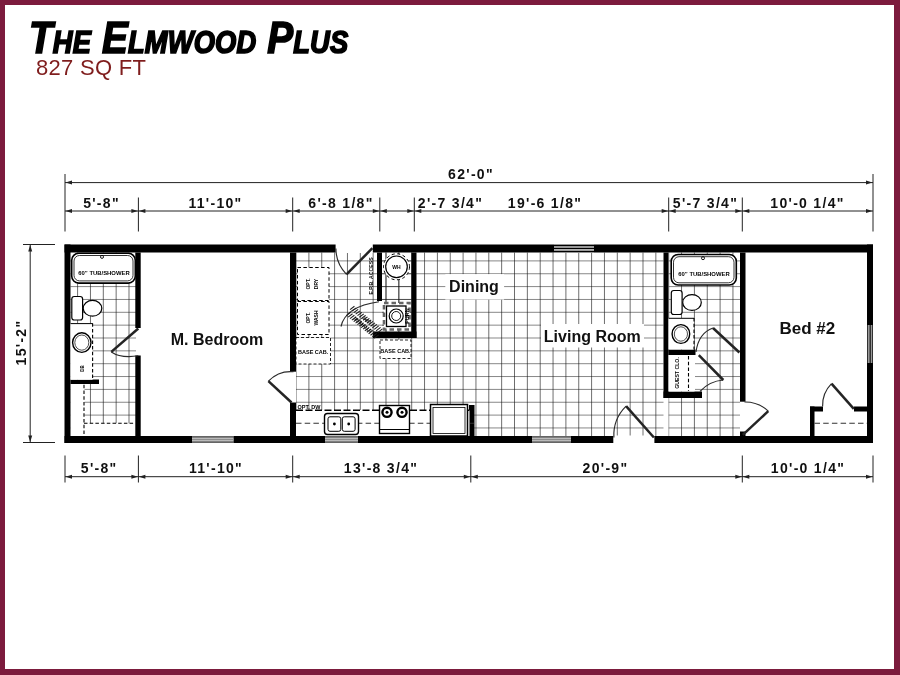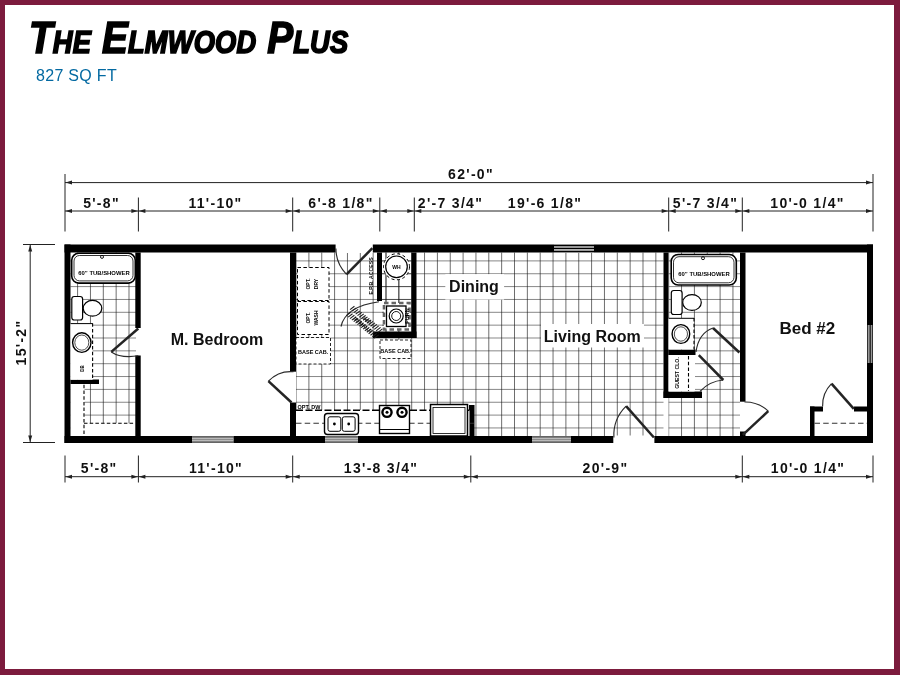--- a/index.html
+++ b/index.html
@@ -1,18 +1,18 @@
 <!DOCTYPE html>
 <html><head><meta charset="utf-8">
 <style>
 html,body{margin:0;padding:0;width:900px;height:675px;background:#fff;overflow:hidden;}
 body{font-family:"Liberation Sans",sans-serif;position:relative;}
 #frame{position:absolute;left:0;top:0;width:900px;height:675px;border-style:solid;border-color:#7c1b3d;border-width:5px 6px 6px 5px;box-sizing:border-box;}
 #title{position:absolute;left:29px;top:13px;font-style:italic;font-weight:bold;font-size:44px;font-variant:small-caps;color:#000;letter-spacing:0.2px;white-space:nowrap;transform:scaleX(0.88);transform-origin:0 0;-webkit-text-stroke:1.7px #000;}
-#sqft{position:absolute;left:36px;top:67px;font-size:16px;color:#0369a1;letter-spacing:0.3px;}
+#sqft{position:absolute;left:36px;top:55px;font-size:22px;color:#7f1d1d;letter-spacing:0.3px;}
 svg{position:absolute;left:0;top:0;}
 .dash{stroke:#000;stroke-width:1.1;fill:none;stroke-dasharray:3.5 2.2;}
 .dash2{stroke:#333;stroke-width:1.1;fill:none;stroke-dasharray:5.5 3.2;}
 .dashr{stroke:#000;stroke-width:1;fill:none;stroke-dasharray:3.5 2.4;}
 text{font-family:"Liberation Sans",sans-serif;fill:#000;}
 .t5{font-size:4.5px;font-weight:bold;}
 .t5b{font-size:5px;font-weight:bold;}
 .t55{font-size:5.2px;font-weight:bold;}
 .t6{font-size:5.5px;font-weight:bold;}
 .t6b{font-size:5.9px;font-weight:bold;}

